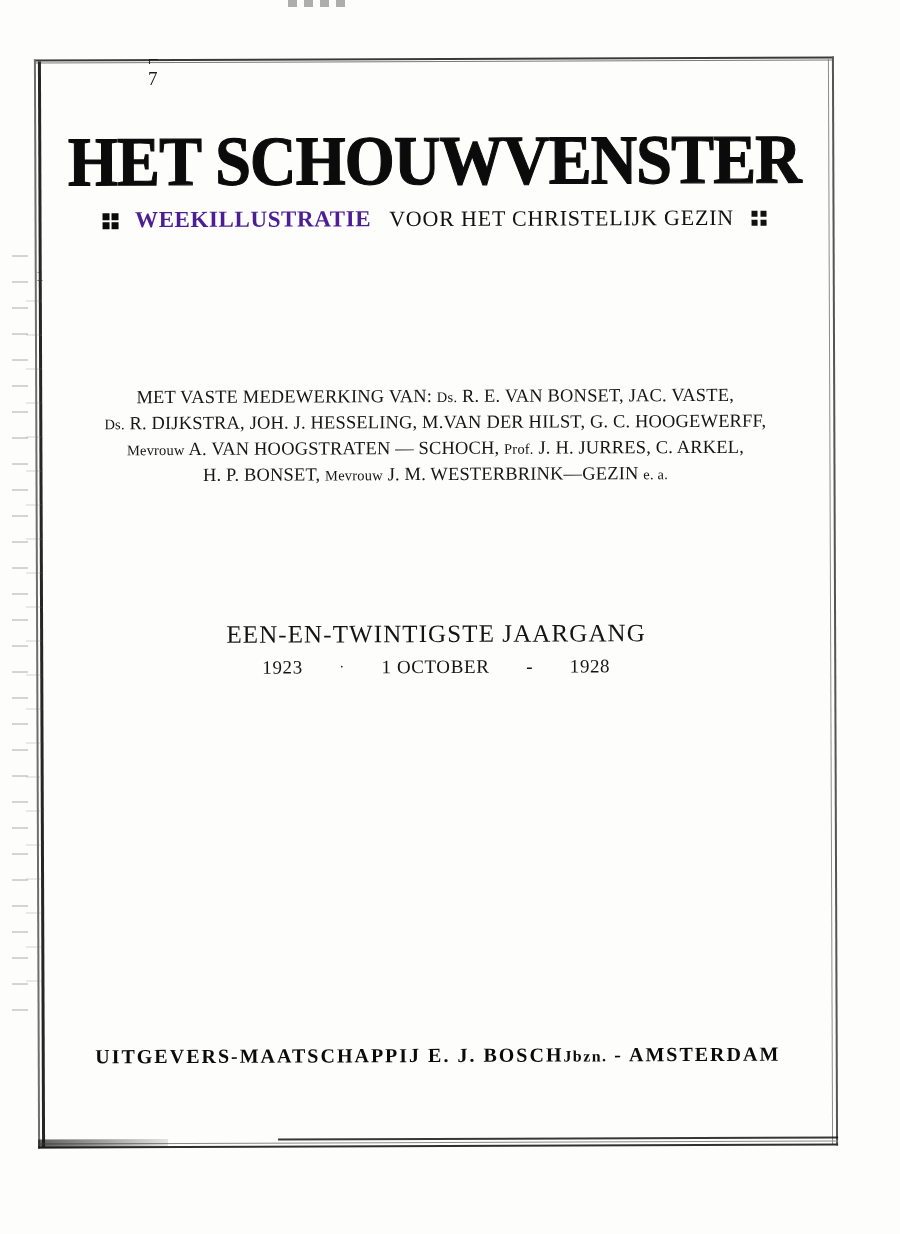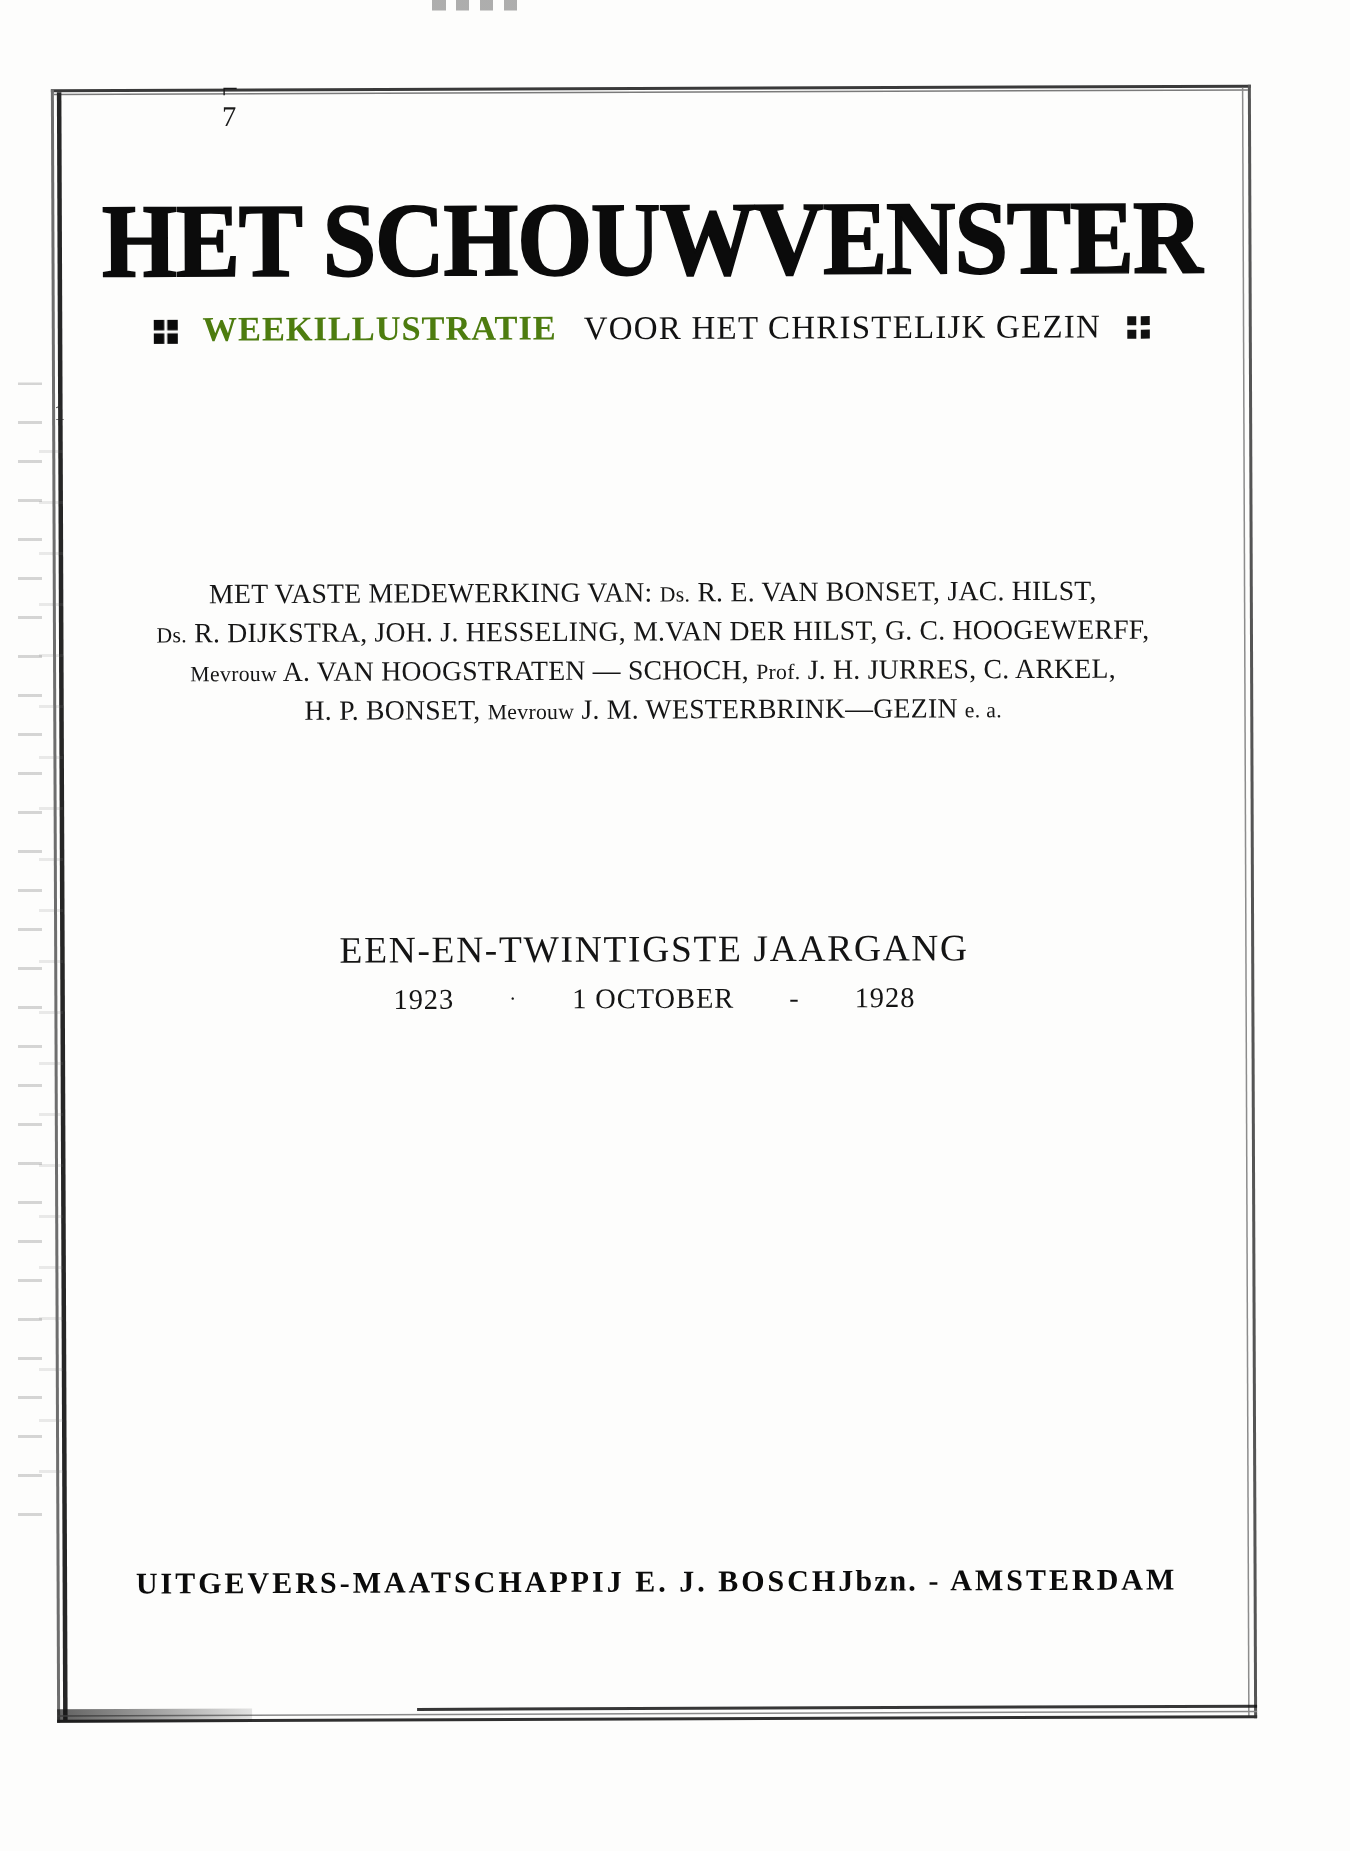--- a/index.html
+++ b/index.html
@@ -148,21 +148,21 @@
     display: flex;
     align-items: center;
     justify-content: center;
     gap: 18px;
   }
   .subtitle-main {
     font-family: "Liberation Serif", serif;
     font-weight: bold;
     font-size: 23px;
     letter-spacing: 0.6px;
-    color: #4d7c0f;
+    color: #4c1d95;
   }
   .subtitle-rest {
     font-family: "Liberation Serif", serif;
     font-weight: normal;
     font-size: 22px;
     letter-spacing: 0.8px;
     color: #121212;
   }
 
   
@@ -233,21 +233,21 @@
     top: 986px;
     width: 800px;
     text-align: center;
     font-family: "Liberation Serif", serif;
     font-weight: bold;
     font-size: 20px;
     letter-spacing: 2.0px;
     color: #0b0b0b;
     white-space: nowrap;
   }
-  .publisher .small { font-size: 20px; letter-spacing: 1.4px; }
+  .publisher .small { font-size: 16px; letter-spacing: 1.4px; }
   .publisher .dash { letter-spacing: 2px; }
 </style>
 </head>
 <body>
 
 <div id="page">
 
   <div class="stray-top"></div>
 
   <div class="frame">
@@ -290,21 +290,21 @@
           <i></i>
           <i></i>
       </span>
     </div>
 
     <div class="contributors">
       <div>
         <span>MET VASTE MEDEWERKING VAN:</span>
         <span class="sc">Ds.</span>
         <span>R. E. VAN BONSET,</span>
-        <span>JAC. HILST,</span>
+        <span>JAC. VASTE,</span>
       </div>
       <div>
         <span class="sc">Ds.</span>
         <span>R. DIJKSTRA, JOH. J. HESSELING, M.VAN DER HILST, G. C. HOOGEWERFF,</span>
       </div>
       <div>
         <span class="sc">Mevrouw</span>
         <span>A. VAN HOOGSTRATEN — SCHOCH,</span>
         <span class="sc">Prof.</span>
         <span>J. H. JURRES, C. ARKEL,</span>

